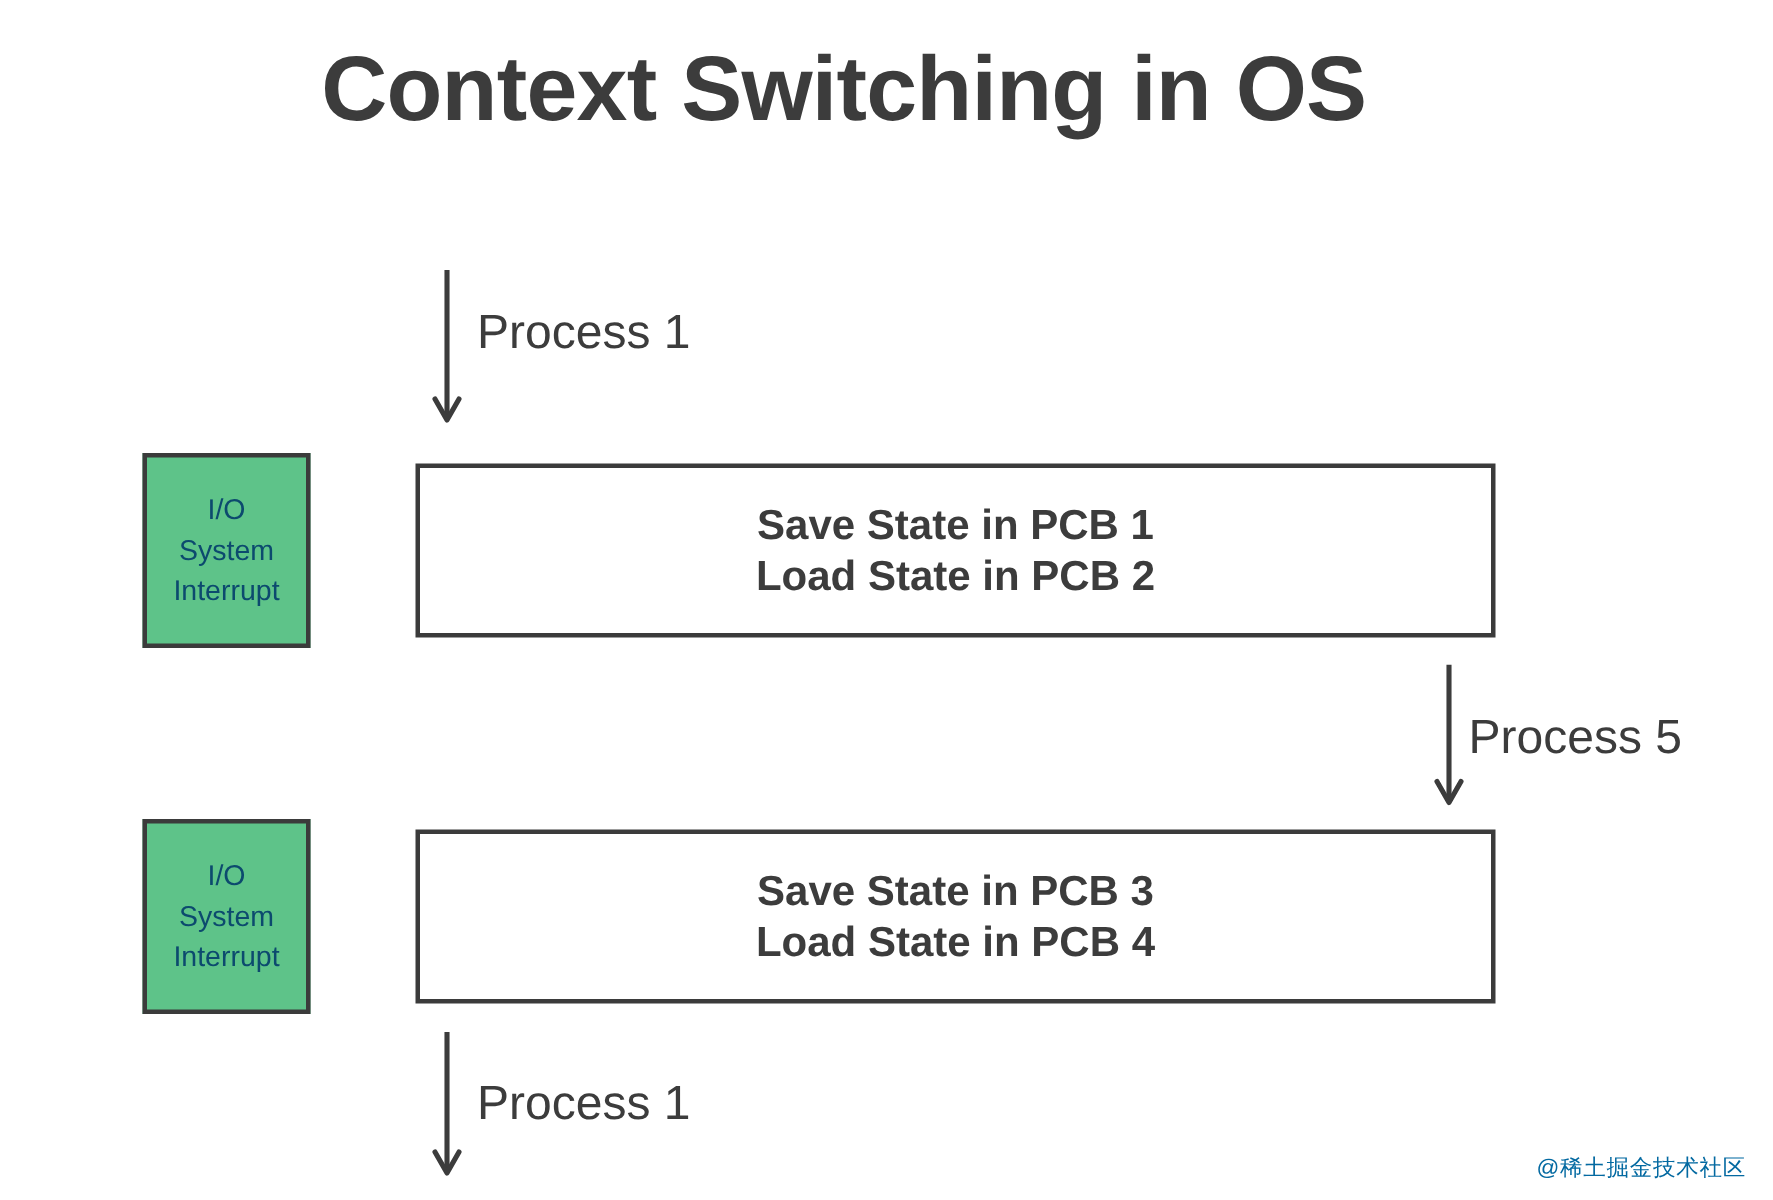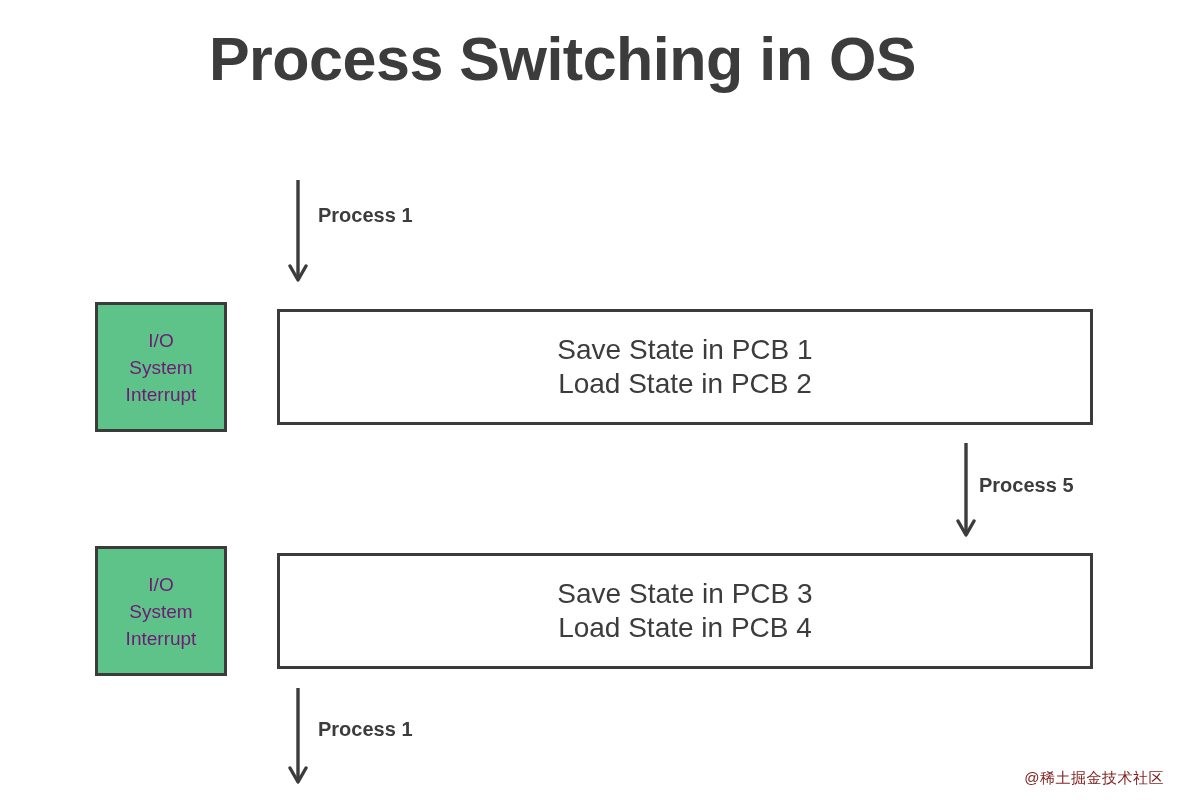--- a/index.html
+++ b/index.html
@@ -31,98 +31,98 @@
     font-weight: 800;
     letter-spacing: -0.5px;
     color: #3c3c3c;
     white-space: nowrap;
     line-height: 1.1;
   }
 
   
   .green-box {
     position: absolute;
-    width: 132px;
+    width: 112px;
     height: 130px;
     background: #5ec389;
     border: 3px solid #3b3b3b;
     box-sizing: border-box;
     display: flex;
     flex-direction: column;
     align-items: center;
     justify-content: center;
-    color: #701a75;
+    color: #0c4a6e;
     font-size: 19px;
     font-weight: 500;
     line-height: 27px;
     text-align: center;
   }
   .green-box span { display: block; }
   #green-box-1 { left: 95px; top: 302px; }
   #green-box-2 { left: 95px; top: 546px; }
 
   
   .state-box {
     position: absolute;
-    width: 816px;
+    width: 720px;
     height: 116px;
     background: #ffffff;
     border: 3px solid #3b3b3b;
     box-sizing: border-box;
     display: flex;
     flex-direction: column;
     align-items: center;
     justify-content: center;
     color: #3c3c3c;
     font-size: 28px;
-    font-weight: 400;
+    font-weight: 700;
     line-height: 34px;
     text-align: center;
   }
   .state-box span { display: block; }
   #state-box-1 { left: 277px; top: 309px; }
   #state-box-2 { left: 277px; top: 553px; }
 
   
   .arrow {
     position: absolute;
   }
   .arrow svg { display: block; }
   .arrow-label {
     position: absolute;
-    font-size: 20px;
-    font-weight: 700;
+    font-size: 32px;
+    font-weight: 400;
     color: #3c3c3c;
     white-space: nowrap;
     line-height: 1;
   }
   #arrow-1      { left: 288px; top: 180px; }
   #arrow-label-1{ left: 318px; top: 205px; }
   #arrow-2      { left: 956px; top: 443px; }
   #arrow-label-2{ left: 979px; top: 475px; }
   #arrow-3      { left: 288px; top: 688px; }
   #arrow-label-3{ left: 318px; top: 719px; }
 
   
   .watermark {
     position: absolute;
     right: 18px;
     bottom: 12px;
     font-size: 15px;
-    color: #7f1d1d;
+    color: #0369a1;
     white-space: nowrap;
     letter-spacing: 0.5px;
   }
 </style>
 </head>
 <body>
 
 <div id="canvas">
 
-  <div class="title">Process Switching in OS</div>
+  <div class="title">Context Switching in OS</div>
 
   <div class="arrow" id="arrow-1">
     <svg width="20" height="106" viewBox="0 0 20 106" aria-hidden="true">
       <path d="M10 0 L10 98" stroke="#3c3c3c" stroke-width="3.4" fill="none" stroke-linecap="butt"></path>
       <path d="M2 86 L10 100 L18 86" stroke="#3c3c3c" stroke-width="3.4" fill="none" stroke-linecap="round" stroke-linejoin="round"></path>
     </svg>
   </div>
   <div class="arrow-label" id="arrow-label-1">Process 1</div>
 
   <div class="green-box" id="green-box-1">

